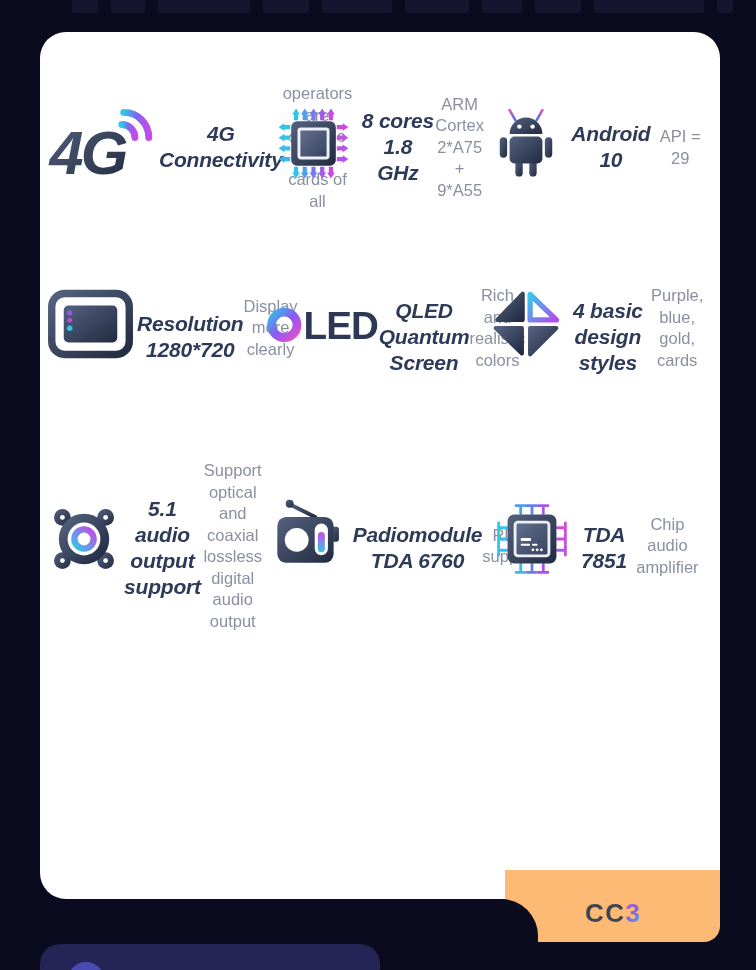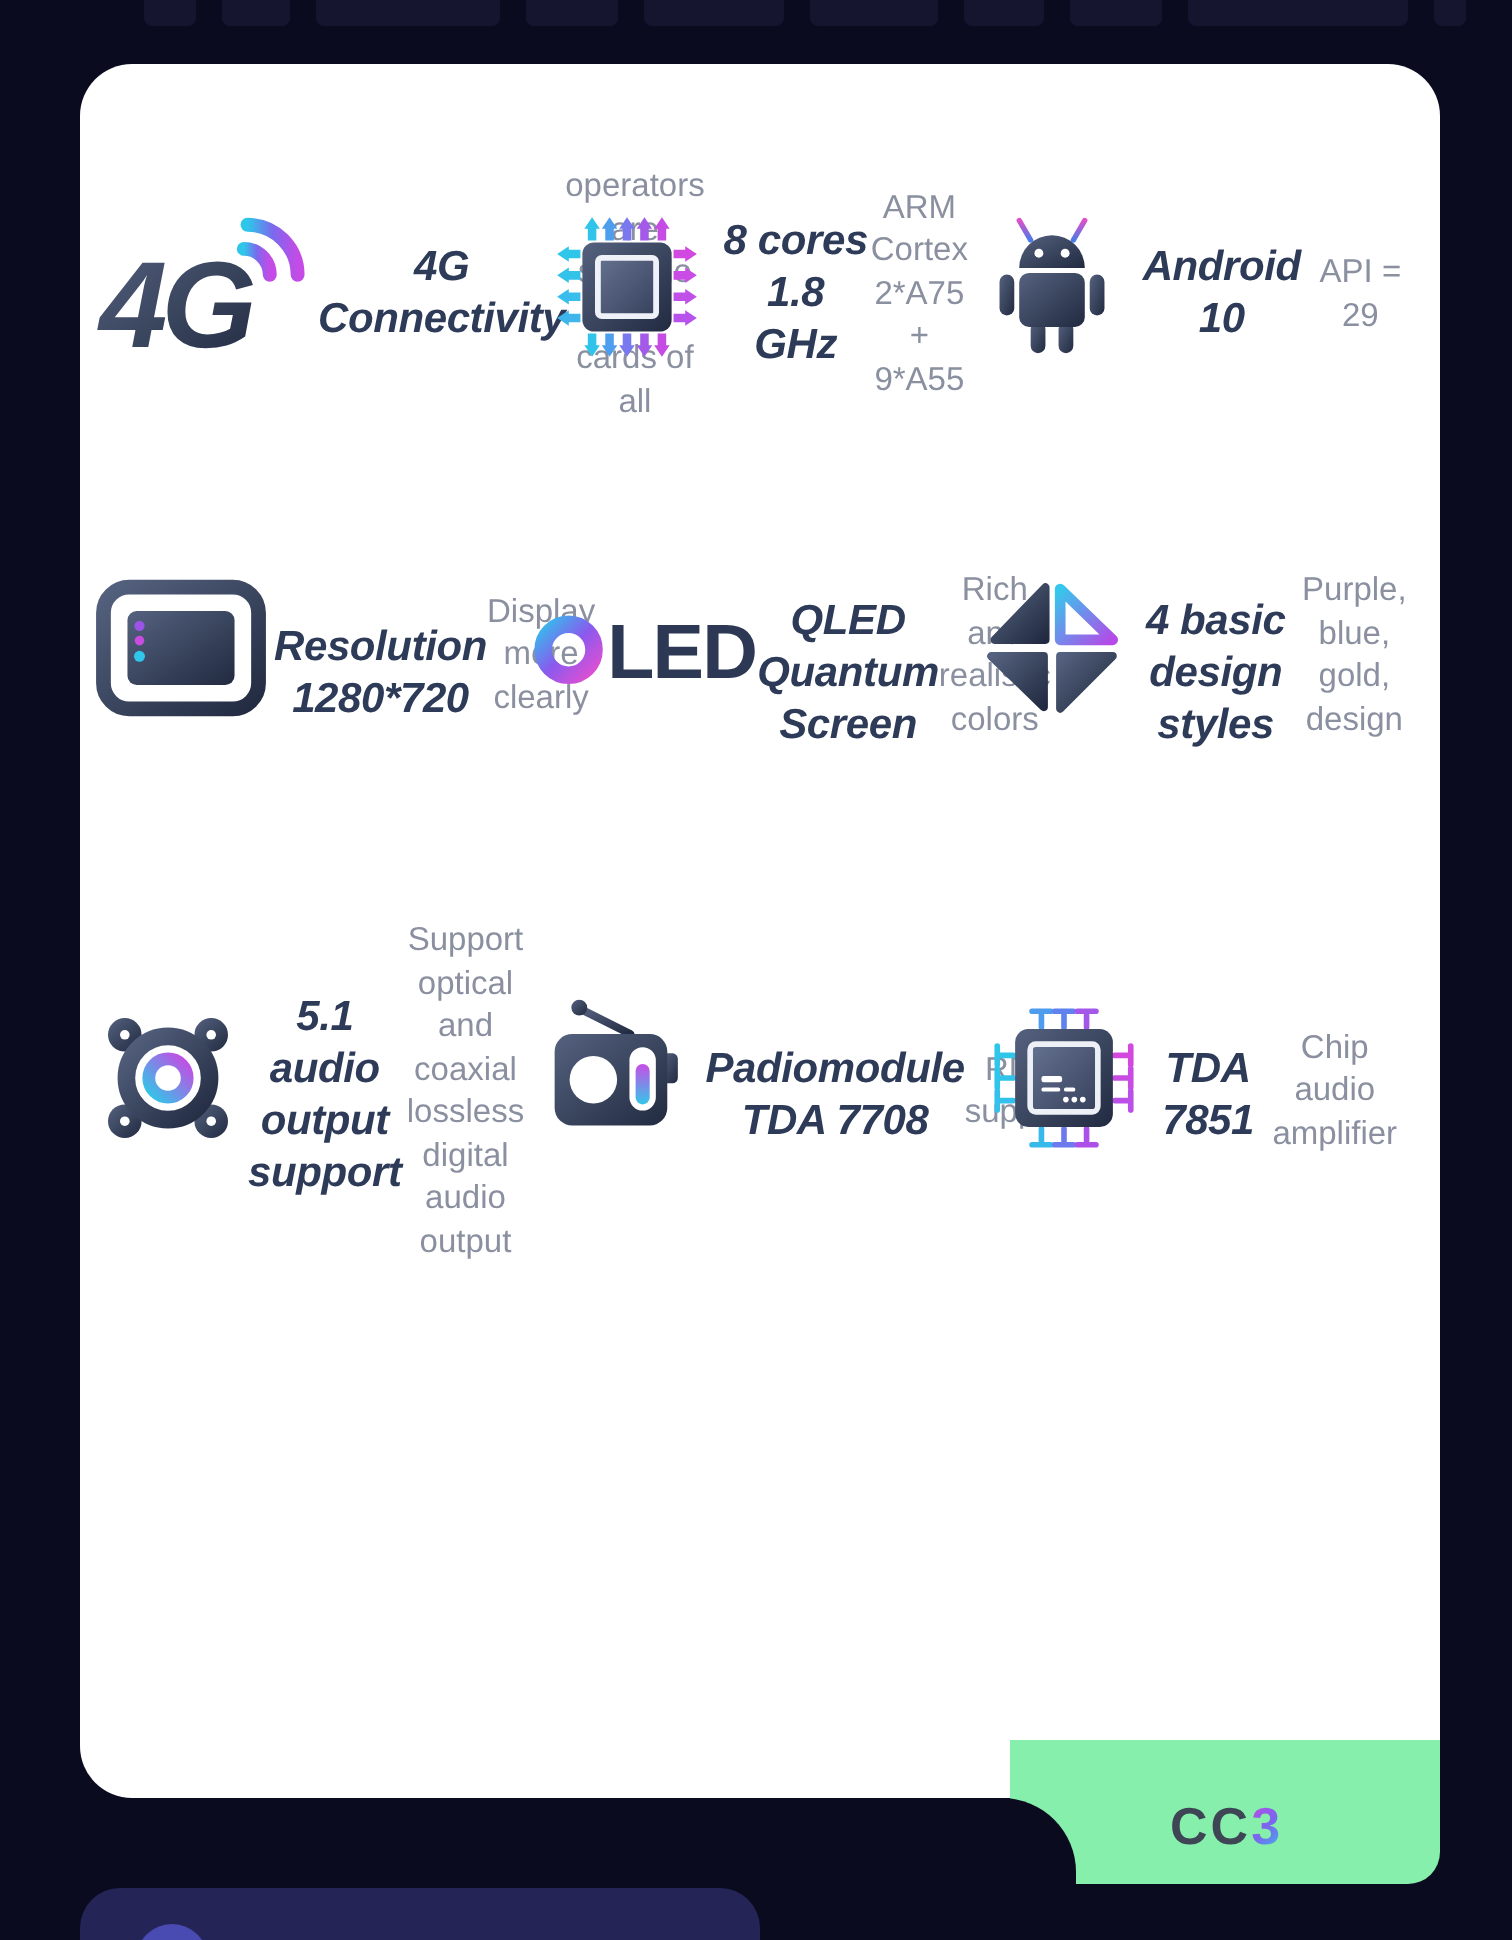--- a/index.html
+++ b/index.html
@@ -9,21 +9,21 @@
     font-family:"Liberation Sans",sans-serif;
   }
   .top-strip{position:absolute;left:72px;top:0;height:13px;display:flex;gap:13px;}
   .top-strip .dash{height:13px;background:#15152f;border-radius:0 0 4px 4px;}
   .card{
     position:absolute;left:40px;top:32px;width:680px;height:867px;
     background:#ffffff;border-radius:26px 26px 0 26px;
   }
   .tab{
     position:absolute;left:505px;top:870px;width:215px;height:72px;
-    background:#86efac;border-radius:0 0 16px 0;
+    background:#fdba74;border-radius:0 0 16px 0;
   }
   .fillet{
     position:absolute;left:501px;top:899px;width:37px;height:43px;
     background:#0b0b20;border-top-right-radius:40px;
   }
   .preview{
     position:absolute;left:40px;top:944px;width:340px;height:26px;
     background:#242457;border-radius:20px 20px 0 0;overflow:hidden;
   }
   .preview .bubble{
@@ -247,21 +247,21 @@
           </g>
           <path d="M55,14 L55,45 L87,45 Z" fill="none" stroke="url(#gTri)" stroke-width="6.5" stroke-linejoin="round"></path>
         </svg>
       </div>
       <div class="title">
         <div>4 basic</div>
         <div>design styles</div>
       </div>
       <div class="desc">
         <div>Purple, blue,</div>
-        <div>gold, design</div>
+        <div>gold, cards</div>
       </div>
     </div>
   </div>
 
   <div class="row r3">
 
     <div class="cell">
       <div class="icon-box">
         <svg width="80" height="80" viewBox="0 0 100 100">
           <circle cx="23" cy="23" r="10.5" fill="url(#gSlate)"></circle>
@@ -294,21 +294,21 @@
           <circle cx="28" cy="10" r="4.5" fill="url(#gSlate)"></circle>
           <rect x="75" y="36" width="9" height="17" rx="3" fill="url(#gSlate)"></rect>
           <rect x="14" y="25" width="64" height="52" rx="10" fill="url(#gSlate)"></rect>
           <circle cx="36" cy="51" r="13.5" fill="#ffffff"></circle>
           <rect x="56.5" y="32.5" width="15" height="36" rx="7.5" fill="#ffffff"></rect>
           <rect x="60" y="42" width="8" height="23" rx="4" fill="url(#gBarV)"></rect>
         </svg>
       </div>
       <div class="title">
         <div>Padiomodule</div>
-        <div>TDA 7708</div>
+        <div>TDA 6760</div>
       </div>
       <div class="desc">
         <div>RDS support</div>
       </div>
     </div>
 
     <div class="cell">
       <div class="icon-box">
         <svg width="94" height="94" viewBox="0 0 100 100">
           <g stroke-width="3" stroke-linecap="round">

